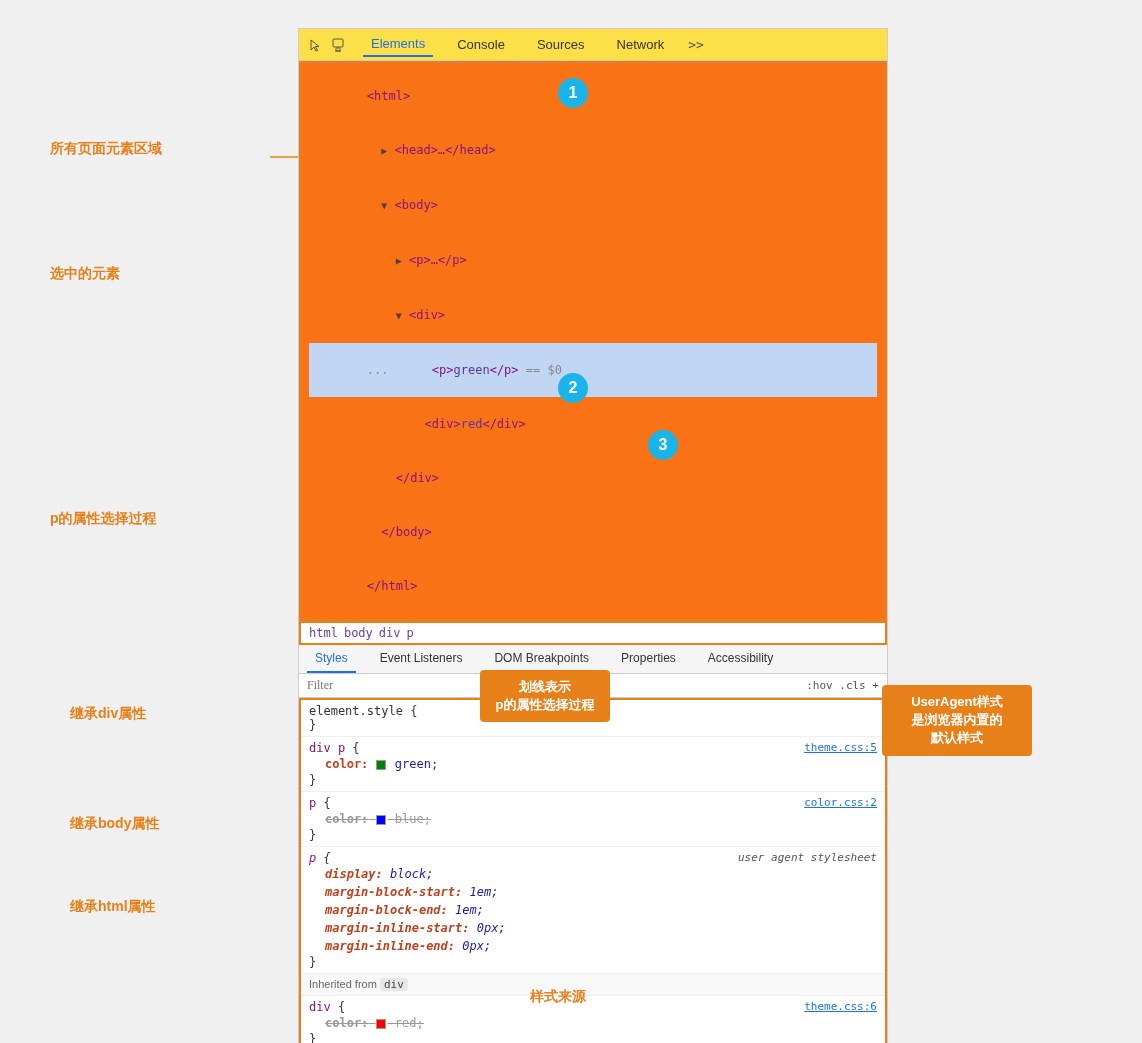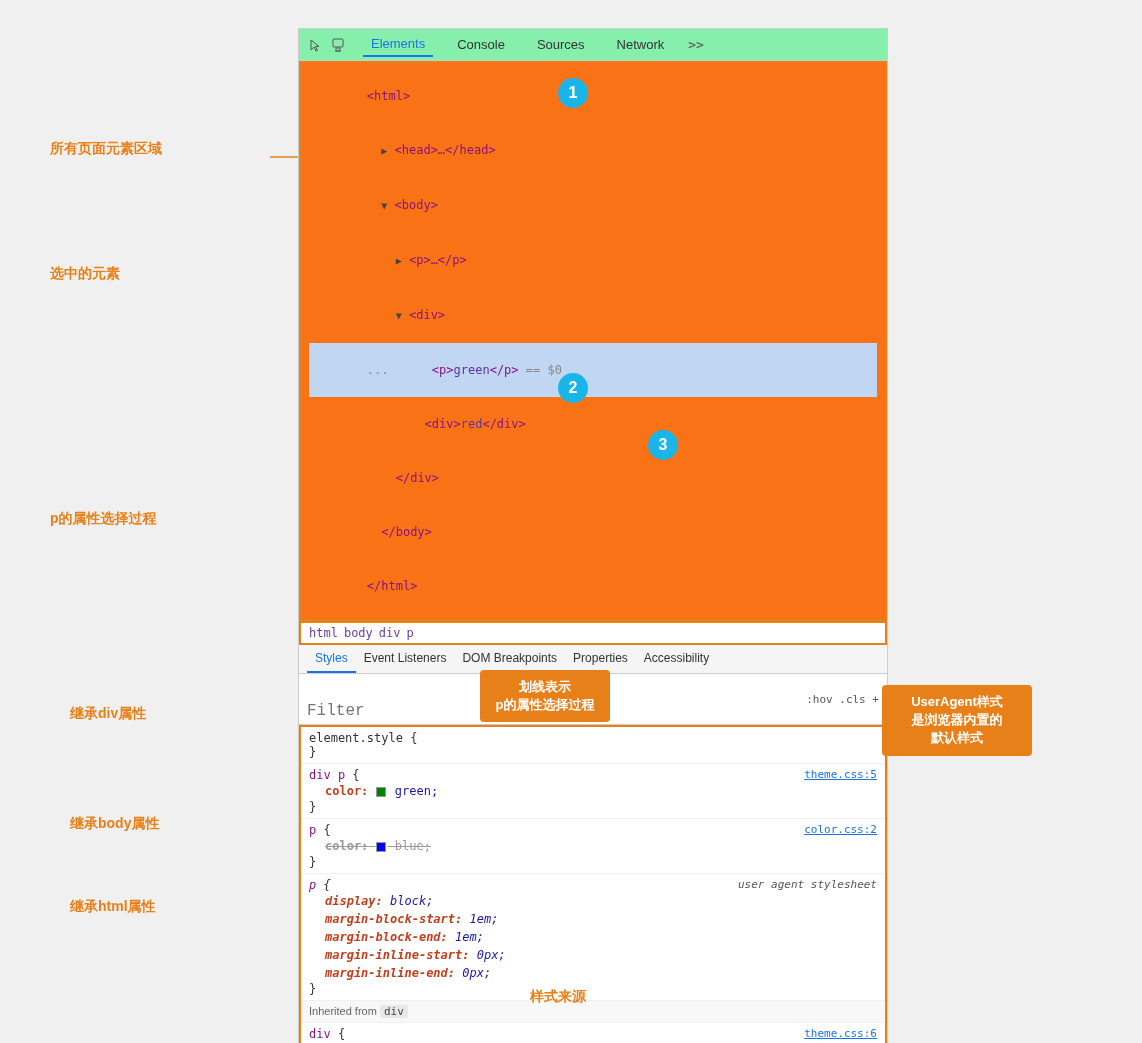--- a/index.html
+++ b/index.html
@@ -29,21 +29,21 @@
       border: 1px solid #ccc;
       font-family: monospace;
       font-size: 12px;
     }
 
     
     .devtools-toolbar {
       display: flex;
       align-items: center;
       border-bottom: 1px solid #ccc;
-      background: #86efac;
+      background: #fde047;
       height: 32px;
       padding: 0 8px;
       gap: 16px;
     }
     .devtools-toolbar-icons {
       display: flex;
       gap: 4px;
     }
     .toolbar-icon {
       width: 18px;
@@ -106,21 +106,21 @@
       color: #6b3fa0;
       cursor: pointer;
     }
 
     
     .styles-tabs {
       display: flex;
       border-bottom: 1px solid #ccc;
       background: #f5f5f5;
       padding: 0 8px;
-      gap: 0;
+      gap: 16px;
     }
     .styles-tab {
       padding: 6px 8px;
       font-size: 12px;
       font-family: Arial, sans-serif;
       color: #333;
       cursor: pointer;
       border-bottom: 2px solid transparent;
     }
     .styles-tab.active {
@@ -134,23 +134,22 @@
       align-items: center;
       padding: 4px 8px;
       border-bottom: 1px solid #ccc;
       gap: 8px;
       background: #fff;
     }
     .filter-input {
       flex: 1;
       border: none;
       outline: none;
-      font-size: 16px;
-      font-family: Liberation Mono, monospace;
-      margin-top: 24px;
+      font-size: 12px;
+      font-family: Liberation Serif, serif;
     }
     .filter-options {
       font-size: 11px;
       color: #555;
       font-family: monospace;
     }
 
     
     .css-rules {
       overflow-y: auto;

